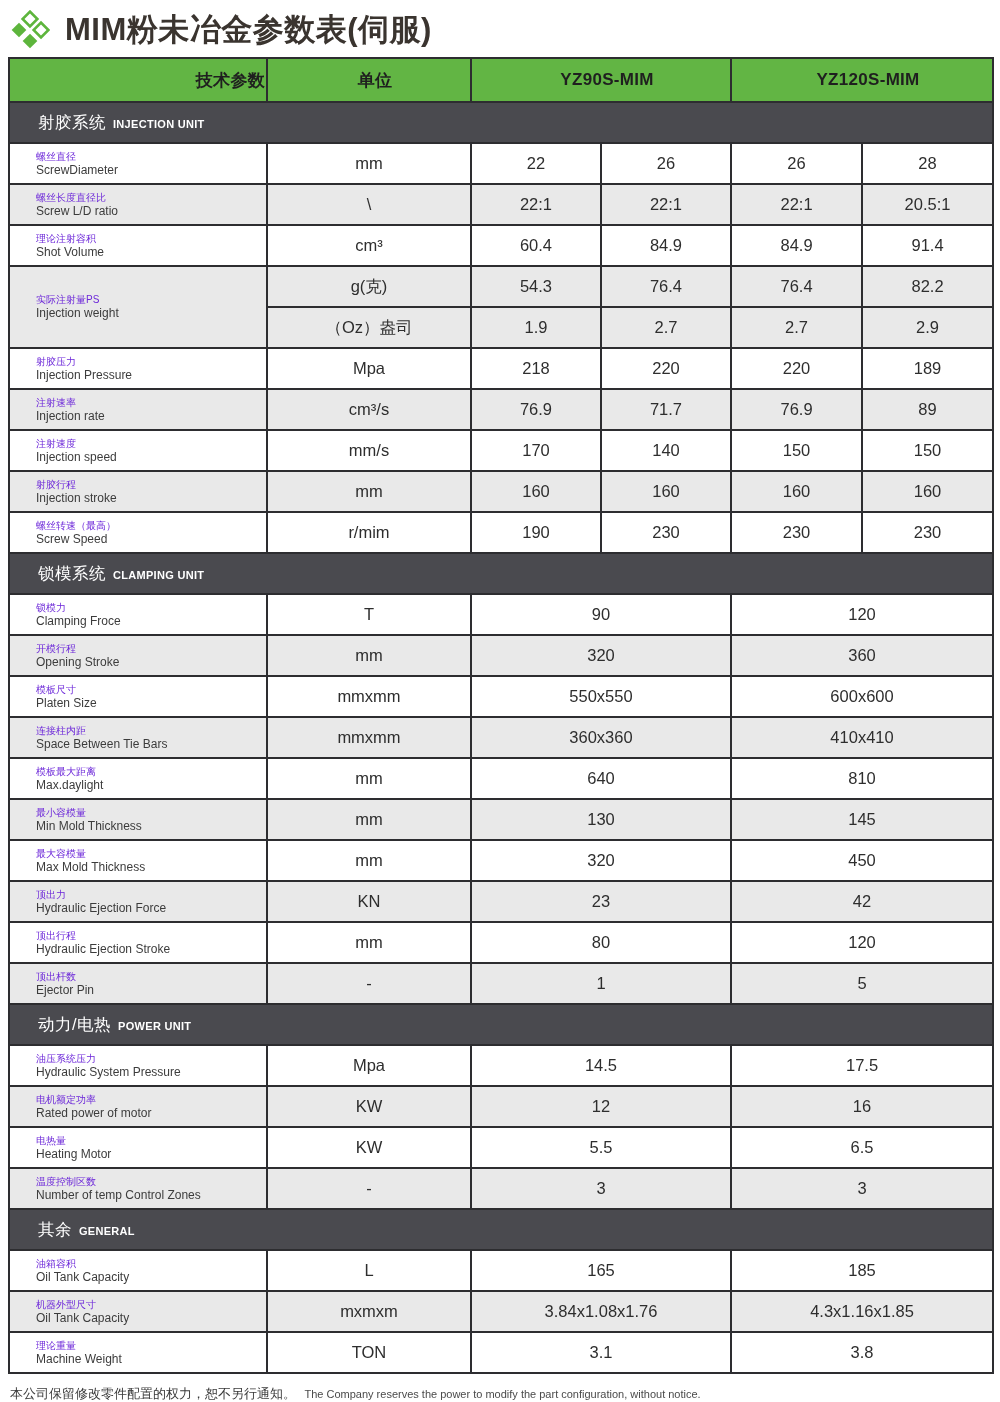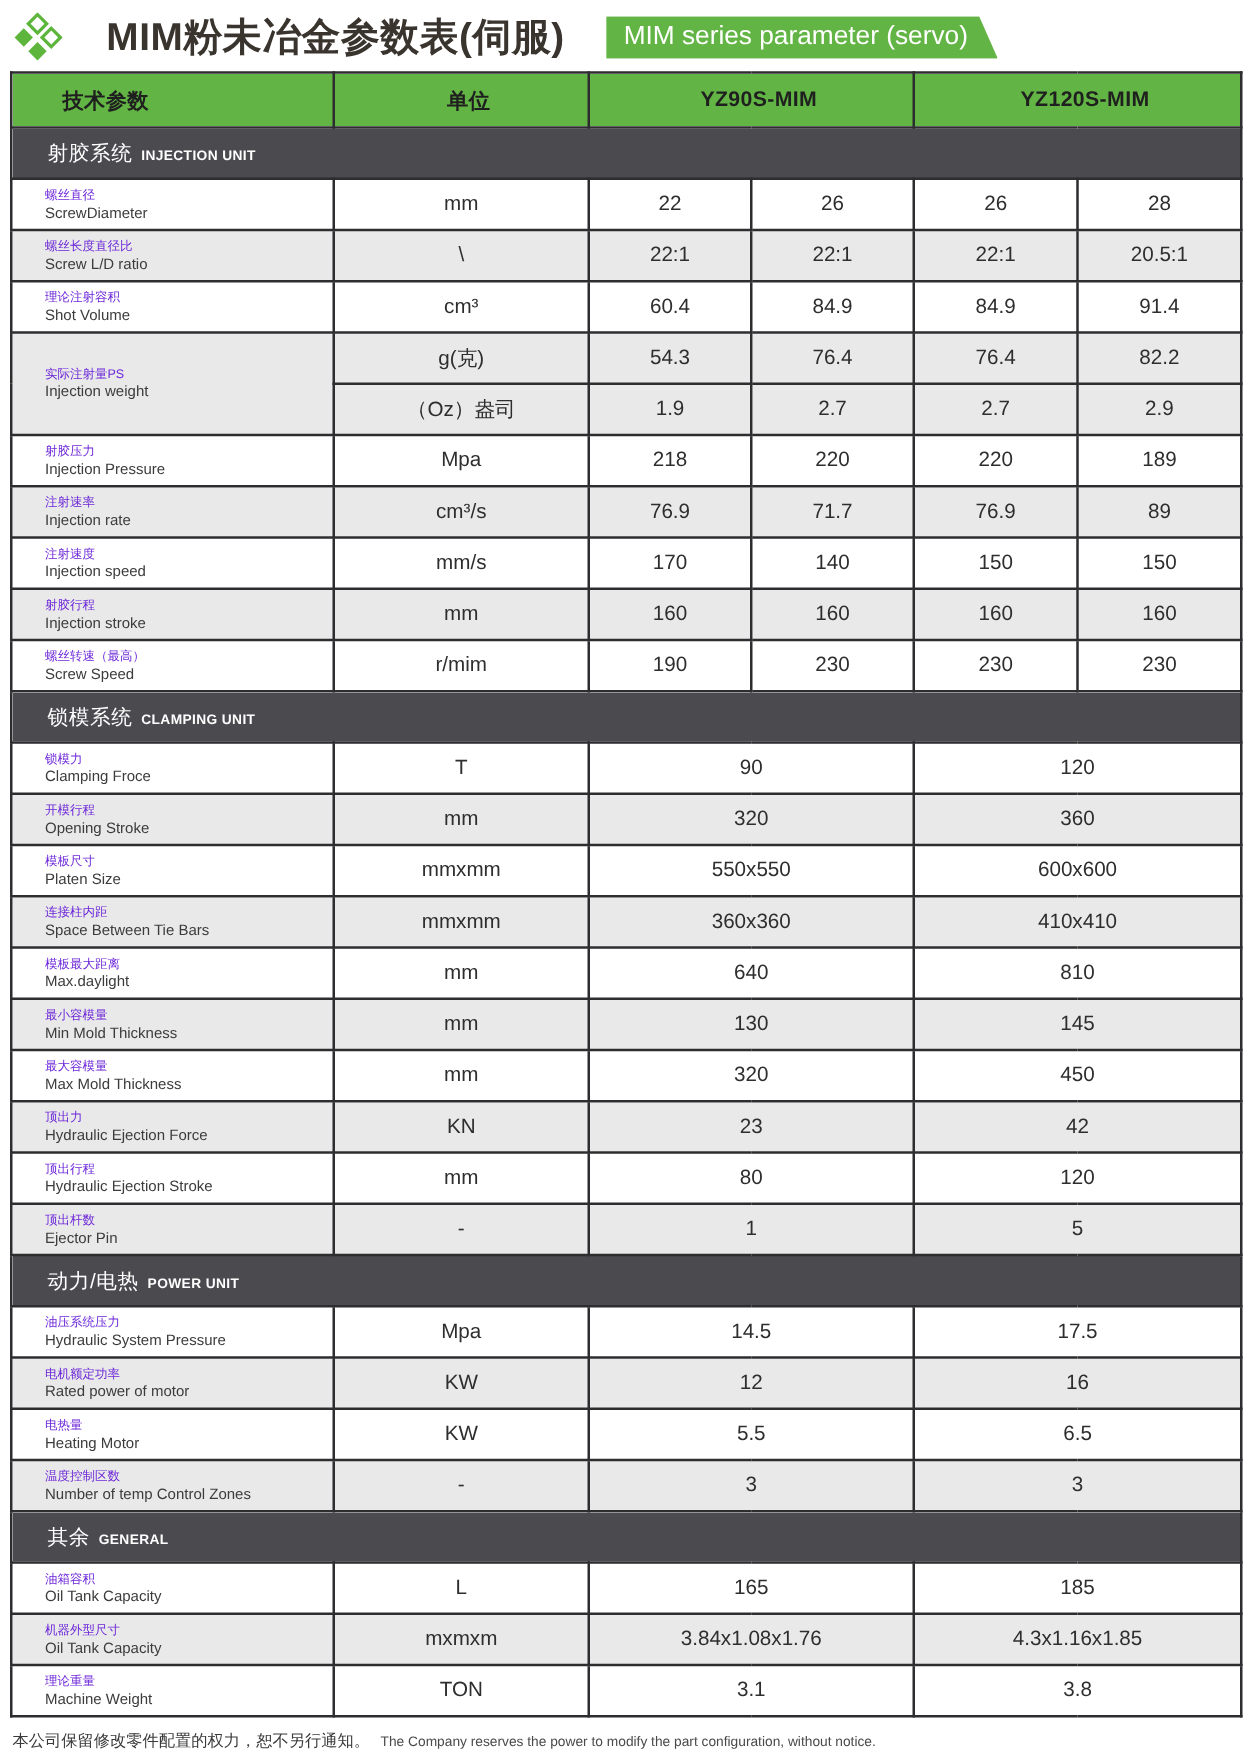--- a/index.html
+++ b/index.html
@@ -4,42 +4,42 @@
 <style>
   html, body {
     margin: 0; padding: 0; background: #ffffff;
     font-family: "Liberation Sans", "DejaVu Sans", sans-serif;
   }
   .page {
     width: 1000px; height: 1402px; box-sizing: border-box;
     padding: 6px 8px 0 8px; background: #fff; position: relative;
   }
   
-  .title-bar { display: flex; align-items: center; height: 48px; margin: 0 0 3px 2px; gap: 20px; }
+  .title-bar { display: flex; align-items: center; height: 48px; margin: 0 0 3px 2px; }
   .brand-icon { width: 40px; height: 40px; margin-right: 15px; flex: 0 0 auto; }
   .page-title {
     font-size: 31px; font-weight: bold; color: #3a342f; letter-spacing: 0.5px; white-space: nowrap;
   }
   .title-badge {
     margin-left: 13px; background: var(--green); color: #ffffff;
     font-size: 21px; padding: 4px 24px 6px 14px; white-space: nowrap;
     clip-path: polygon(0 0, calc(100% - 15px) 0, 100% 100%, 0 100%);
   }
   
   table.spec {
     border-collapse: collapse; table-layout: fixed; width: 984px;
   }
   table.spec td, table.spec th {
     border: 2px solid #2d2d30; box-sizing: border-box; overflow: hidden;
   }
   table.spec th {
     background: var(--green); height: 44px; font-size: 17px; font-weight: bold;
     color: #1f1f1f; text-align: center; letter-spacing: 0.3px; padding-left: 13px;
   }
-  table.spec th.first { text-align: left; padding-left: 40px; }
+  table.spec th.first { text-align: right; padding-left: 40px; }
   tr.section-row td {
     background: var(--dark); color: #ffffff; height: 41px;
     padding-left: 28px; text-align: left;
   }
   .sec-zh { font-size: 16.5px; font-weight: normal; letter-spacing: 0.5px; }
   .sec-en { font-size: 11px; font-weight: bold; margin-left: 7px; letter-spacing: 0.3px; }
   td.label-cell { padding-left: 26px; height: 41px; }
   .lbl-zh { font-size: 10px; color: #6d28d9; line-height: 1.3; }
   .lbl-en { font-size: 12px; color: #3c3c3c; line-height: 1.25; }
   td.center-cell { text-align: center; font-size: 16.5px; color: #2e2e2e; height: 41px; }
@@ -59,21 +59,20 @@
   <div class="title-bar">
     <svg class="brand-icon" viewBox="0 0 40 40">
       <g>
         <rect x="-5.2" y="-5.2" width="10.4" height="10.4" fill="none" stroke="#5db53c" stroke-width="2.6" transform="translate(20 9) rotate(45)"></rect>
         <rect x="-5.2" y="-5.2" width="10.4" height="10.4" fill="#5db53c" transform="translate(9 20) rotate(45)"></rect>
         <rect x="-5.2" y="-5.2" width="10.4" height="10.4" fill="#5db53c" transform="translate(20 31) rotate(45)"></rect>
         <rect x="-5.2" y="-5.2" width="10.4" height="10.4" fill="none" stroke="#5db53c" stroke-width="2.6" transform="translate(31 20) rotate(45)"></rect>
       </g>
     </svg>
     <span class="page-title">MIM粉未冶金参数表(伺服)</span>
-    <span class="title-badge">MIM series parameter (servo)</span>
   </div>
 
   <table class="spec">
     <colgroup>
       <col style="width:258px">
         <col style="width:204px">
       <col style="width:130px">
         <col style="width:130px">
       <col style="width:131px">
         <col style="width:131px">

